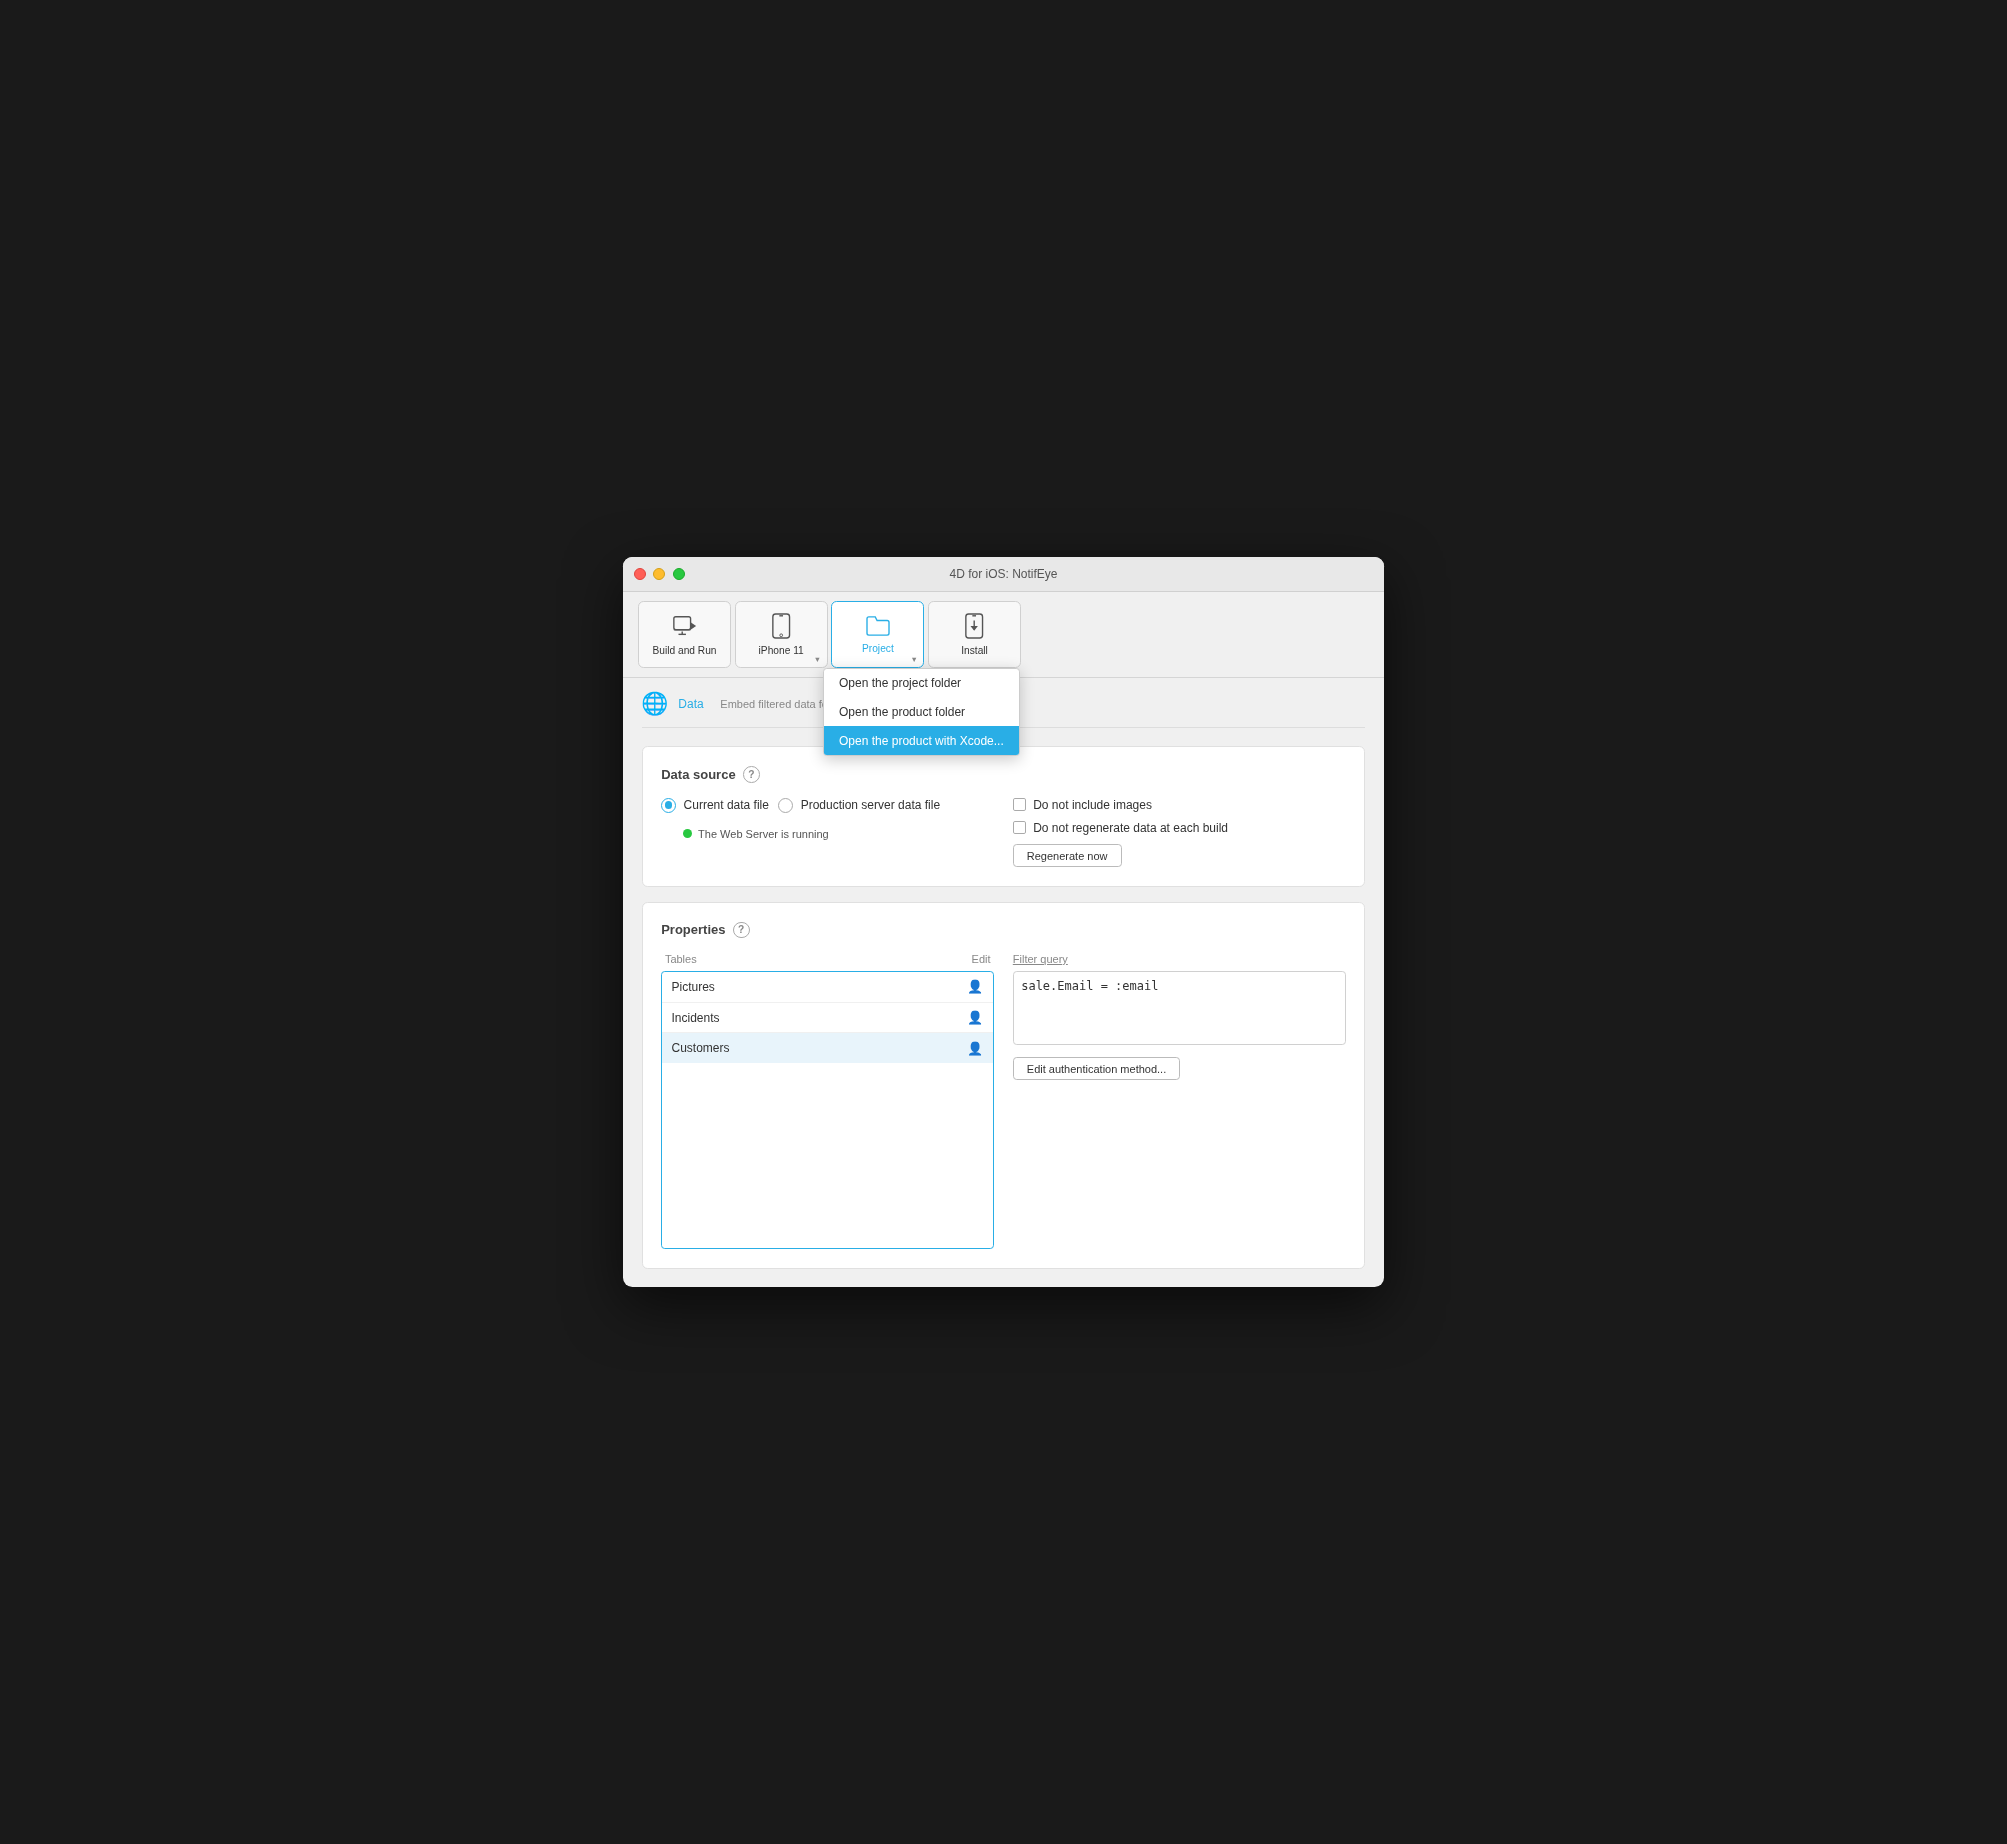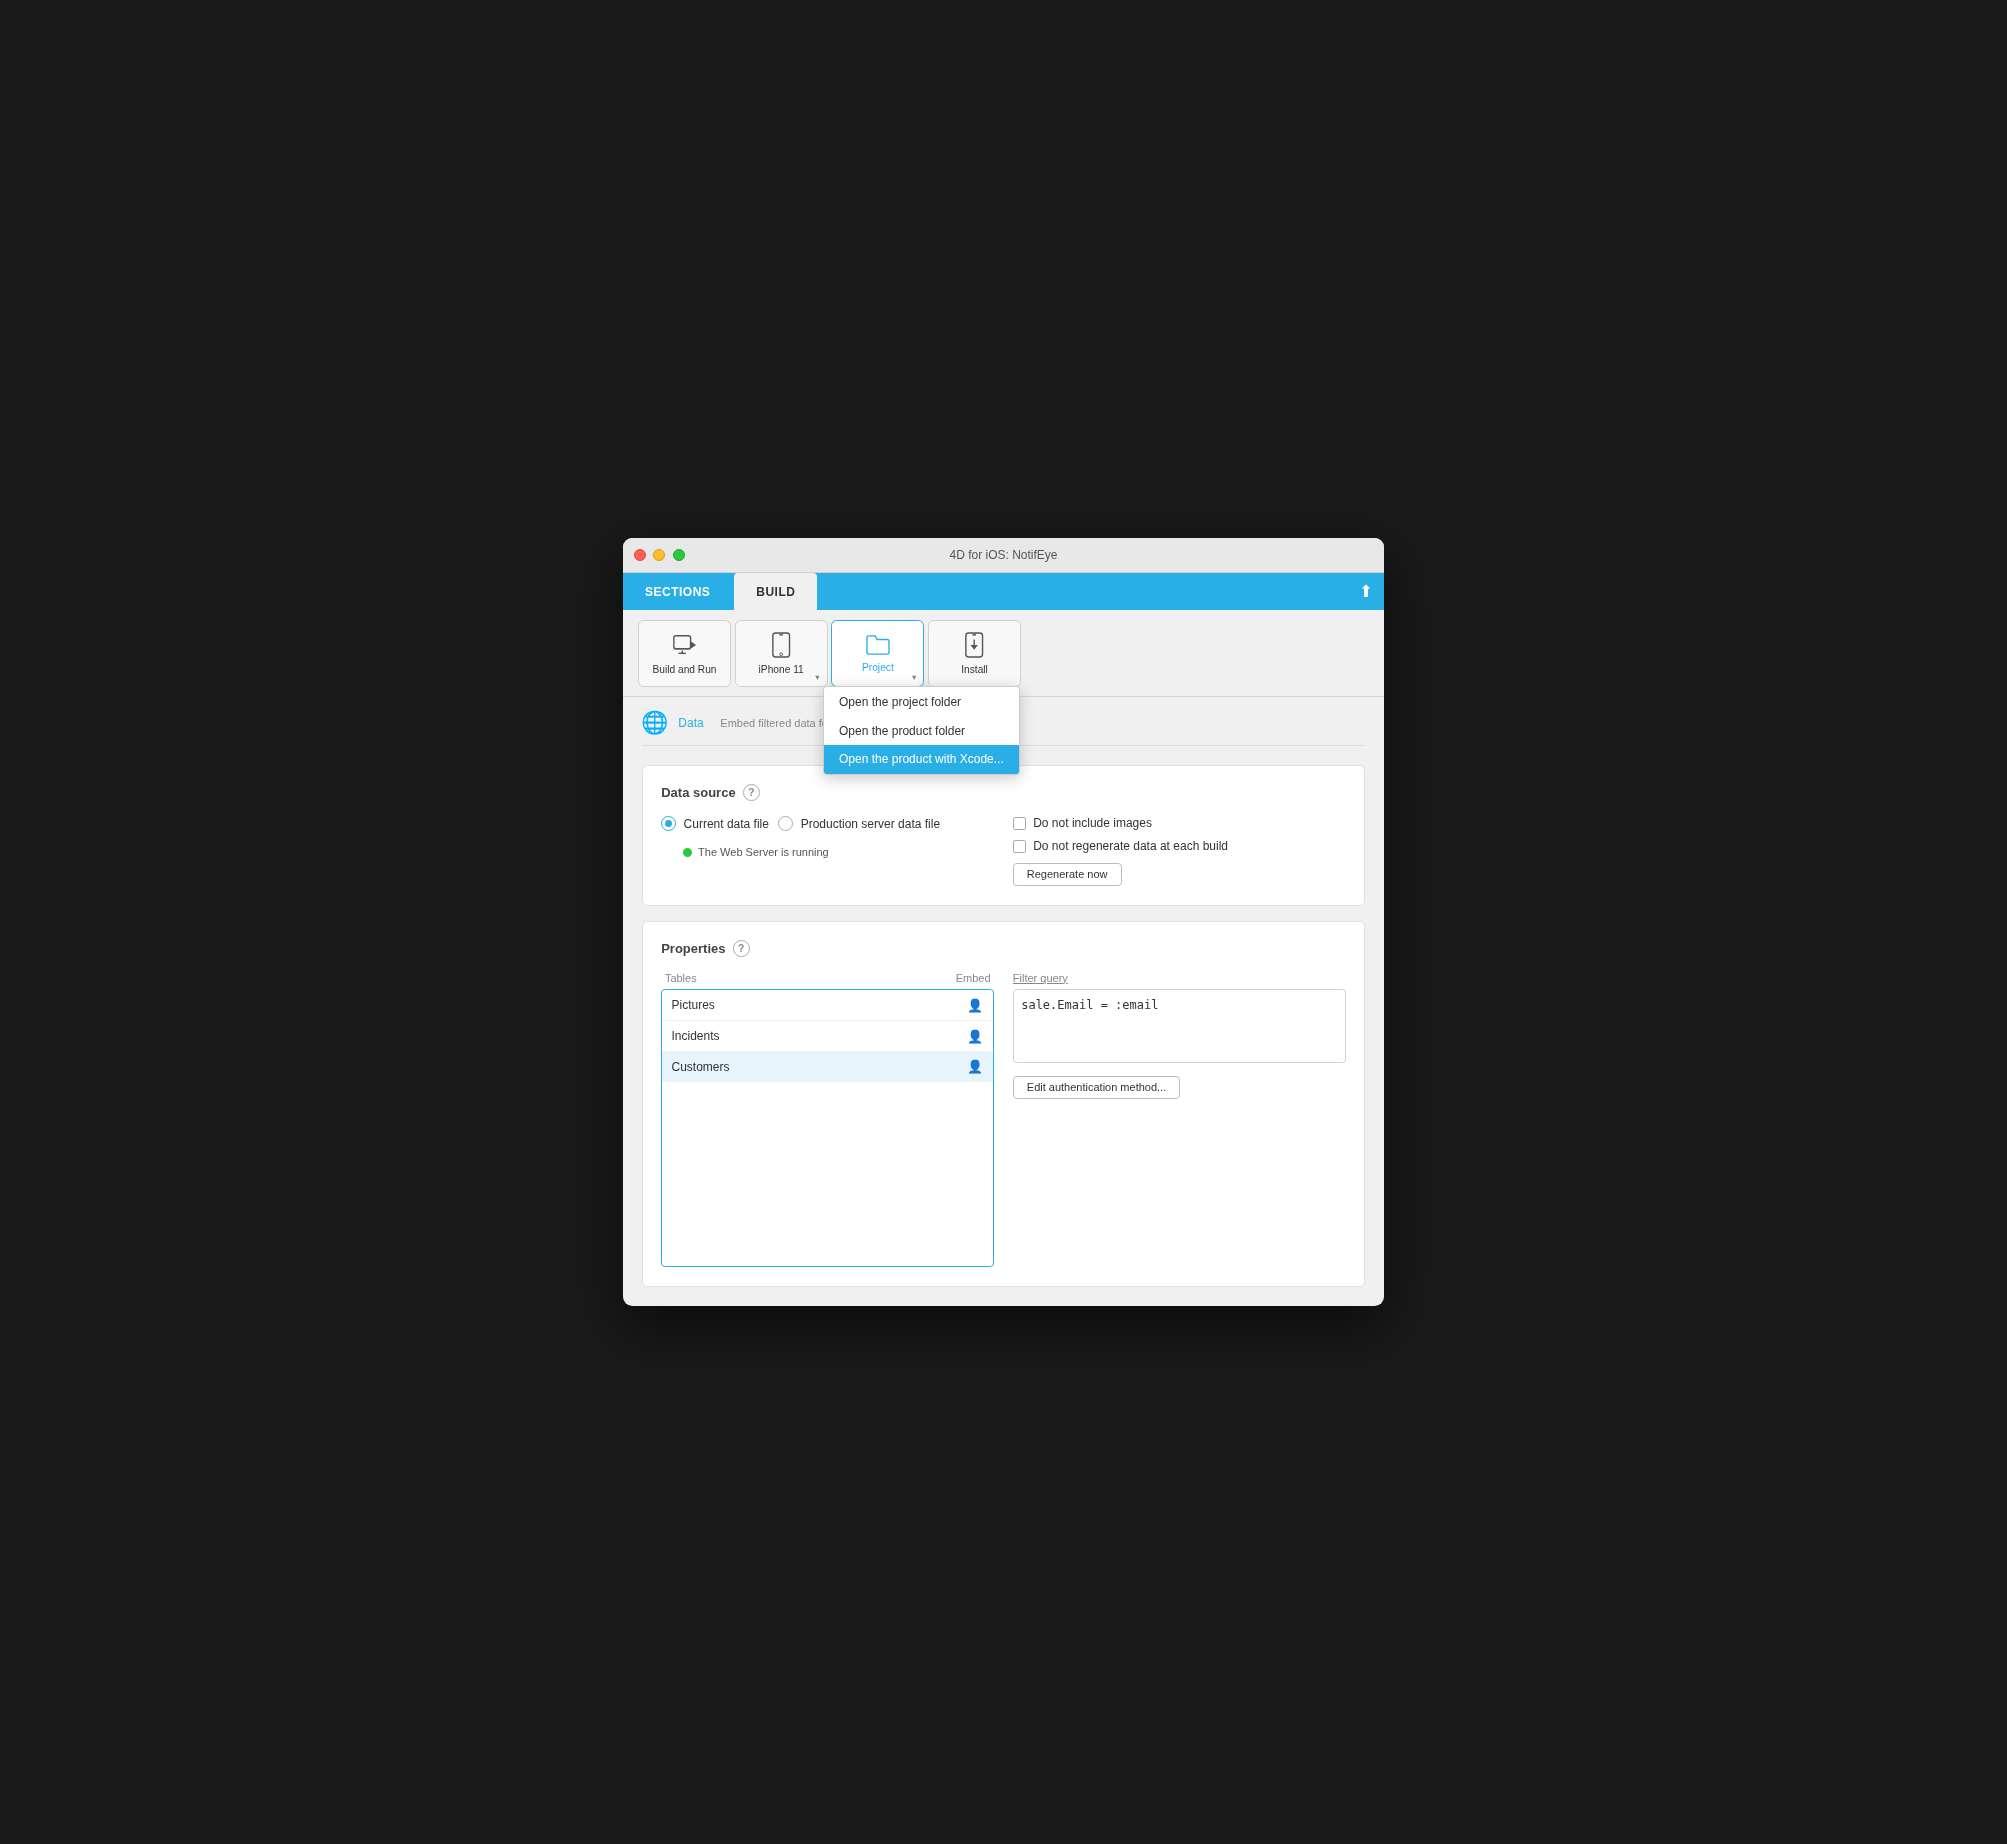--- a/index.html
+++ b/index.html
@@ -392,31 +392,20 @@
 
   <div class="titlebar">
     <div class="traffic-lights">
       <div class="traffic-light red"></div>
       <div class="traffic-light yellow"></div>
       <div class="traffic-light green"></div>
     </div>
     <span class="titlebar-title">4D for iOS: NotifEye</span>
   </div>
 
-  <div class="tabbar">
-    <div class="tab sections">
-      <span>SECTIONS</span>
-    </div>
-    <div class="tab build">
-      <span>BUILD</span>
-    </div>
-    <div class="tabbar-right">
-      <span class="upload-icon">⬆</span>
-    </div>
-  </div>
 
   <div class="toolbar">
     <button class="toolbar-btn">
       <span class="icon">
         <svg width="26" height="26" viewBox="0 0 28 28" fill="none">
           <rect x="2" y="4" width="18" height="14" rx="2" stroke="#555" stroke-width="1.5" fill="none"></rect>
           <line x1="2" y1="18" x2="20" y2="18" stroke="#555" stroke-width="1.5"></line>
           <line x1="11" y1="20" x2="11" y2="23" stroke="#555" stroke-width="1.5"></line>
           <line x1="7" y1="23" x2="15" y2="23" stroke="#555" stroke-width="1.5"></line>
           <path d="M20 10 L26 14 L20 18" fill="#555"></path>
@@ -513,21 +502,21 @@
 
     <div class="properties-box">
       <div class="properties-title">
         <span>Properties</span>
         <div class="help-badge">?</div>
       </div>
       <div class="properties-row">
         <div class="properties-left">
           <div class="col-headers">
             <span class="col-name">Tables</span>
-            <span class="col-size">Embed</span>
+            <span class="col-size">Edit</span>
           </div>
           <div class="table-list">
             <div class="table-row">
               <span class="row-name">Pictures</span>
               <span class="row-icon">👤</span>
             </div>
             <div class="table-row">
               <span class="row-name">Incidents</span>
               <span class="row-icon">👤</span>
             </div>

